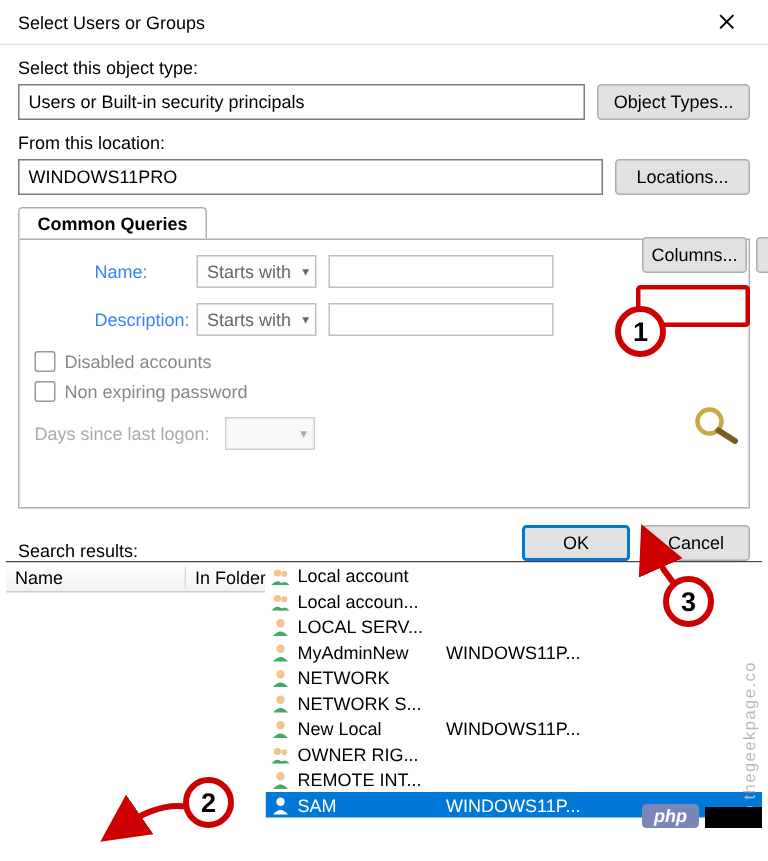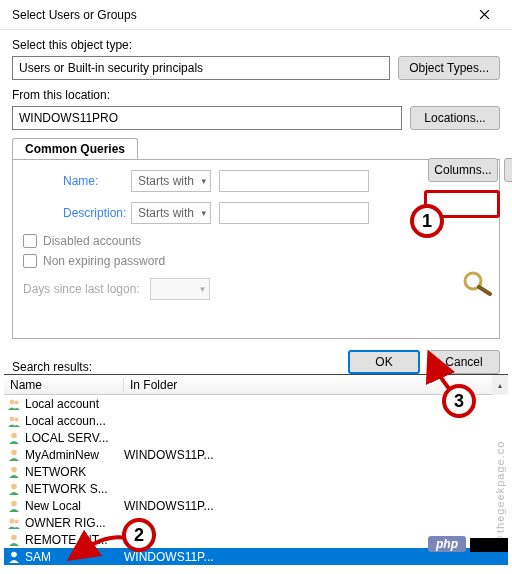--- a/index.html
+++ b/index.html
@@ -88,21 +88,21 @@
   }
   .magnifier svg { width: 34px; height: 26px; }
   .footer-row {
     position: absolute; left: 12px; right: 12px; top: 350px;
     display: flex; align-items: flex-end; gap: 8px;
   }
   .footer-row .spacer { flex: 1; }
   .search-label { font-size: 12px; }
   .results {
     position: absolute; left: 4px; right: 4px; top: 374px; bottom: 2px;
-    border-top: 1px solid #444; display: flex; flex-direction: column;
+    border-top: 1px solid #444; display: flex; flex-direction: row;
   }
   .results-head {
     display: flex; border-bottom: 1px solid #ccc;
     background: linear-gradient(#fff,#f2f2f2); height: 20px; align-items: center;
   }
   .col-name { width: 120px; padding-left: 6px; border-right: 1px solid #ddd; font-size: 12px; }
   .col-folder { flex: 1; padding-left: 6px; font-size: 12px; }
   .scrollcap {
     position: absolute; right: 0; top: 0; width: 16px; height: 20px;
     background: #f0f0f0; display:flex;align-items:center;justify-content:center;

